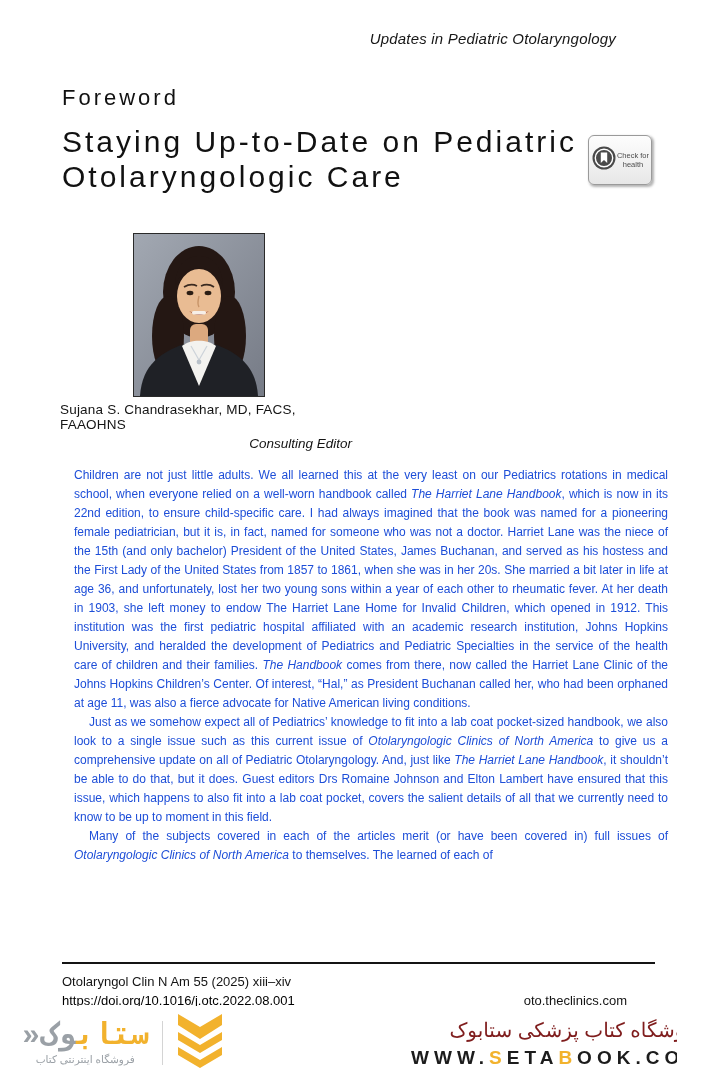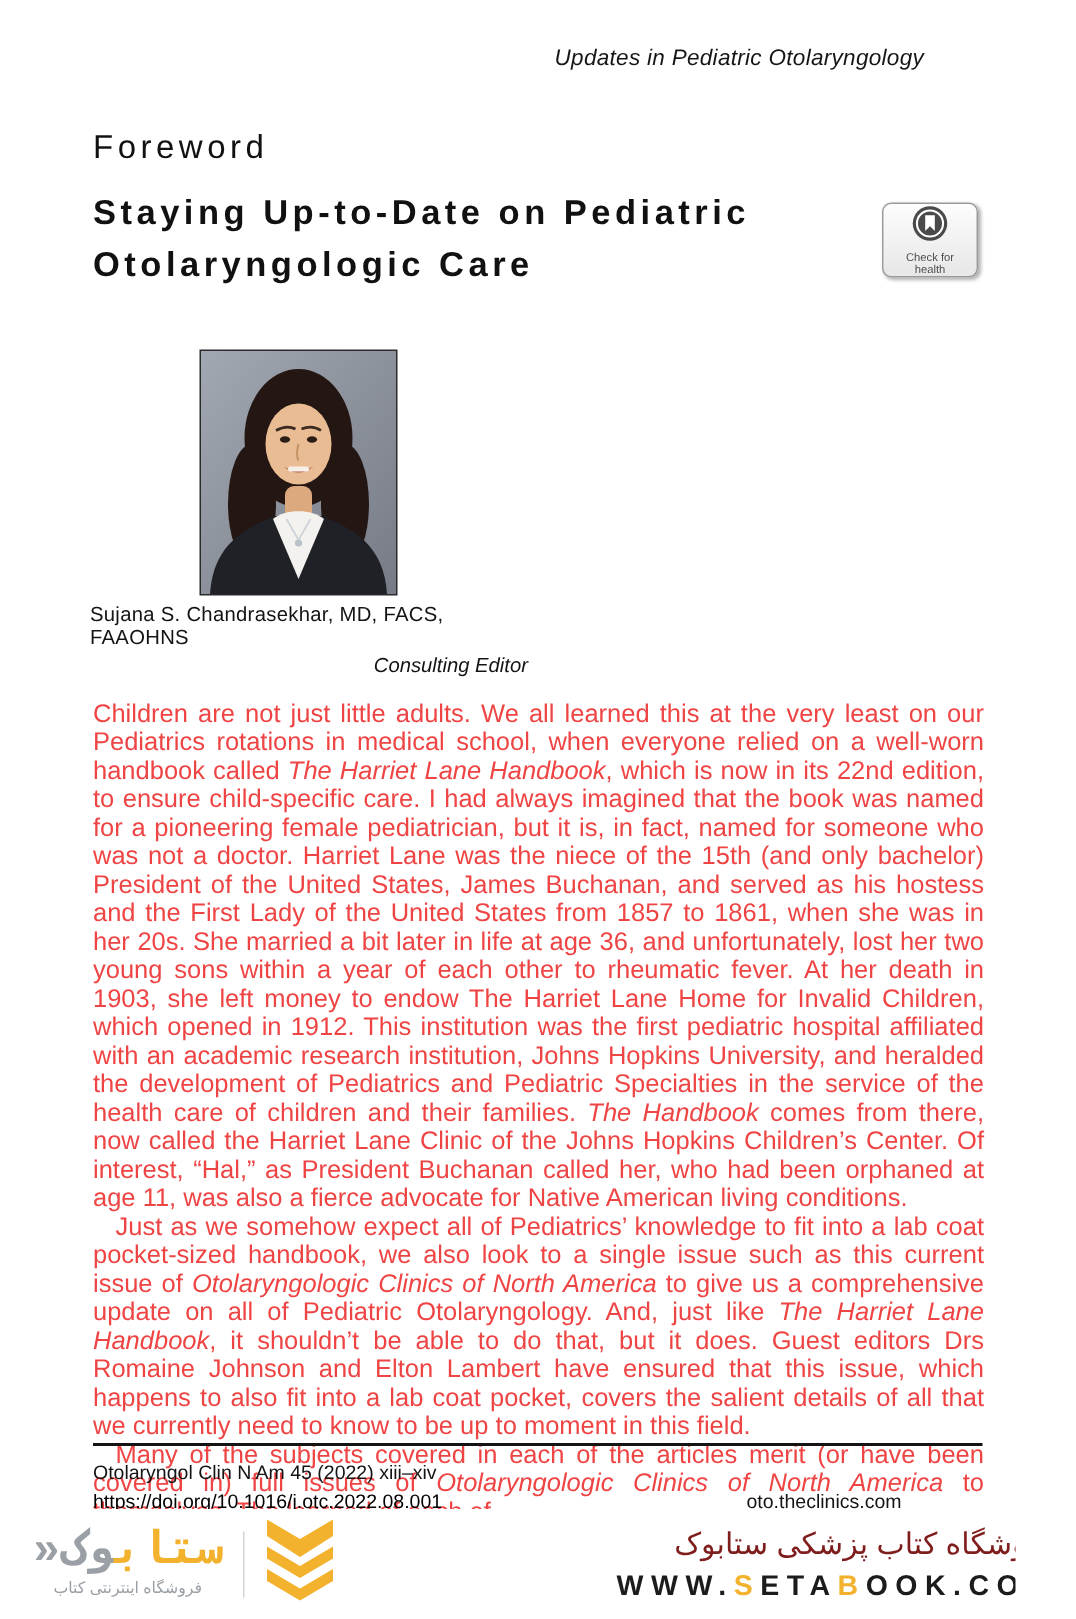--- a/index.html
+++ b/index.html
@@ -10,56 +10,56 @@
   }
   .running-head {
     position:absolute; top:30px; right:61px; font-size:15px; font-style:italic;
     color:#161616; letter-spacing:0.2px;
   }
   .section-label {
     position:absolute; left:62px; top:85px; font-size:22px; font-weight:400;
     letter-spacing:3px; color:#111;
   }
   .article-title {
-    position:absolute; left:62px; top:124px; font-size:23px; font-weight:700;
+    position:absolute; left:62px; top:124px; font-size:30px; font-weight:400;
     letter-spacing:3px; line-height:35px; color:#111; width:520px;
   }
   .update-badge {
     position:absolute; left:588px; top:135px; width:64px; height:50px;
     border:1px solid #9a9a9a; border-radius:6px;
     background:linear-gradient(#fdfdfd,#e7e7e7);
     box-shadow:1.5px 1.5px 2.5px rgba(0,0,0,0.3);
-    display:flex; flex-direction:column; align-items:center; justify-content:center;
+    display:flex; flex-direction:row; align-items:center; justify-content:center;
     cursor:pointer;
   }
   .update-badge .badge-text {
     font-size:7.5px; line-height:8.5px; color:#4d4d4d; text-align:center; margin-top:1px;
   }
   .photo-frame {
     position:absolute; left:133px; top:233px; width:132px; height:164px;
     border:1px solid #2a2a2a; overflow:hidden;
   }
   .caption { position:absolute; left:60px; top:402px; width:292px; }
   .caption .editor-name { font-size:13.5px; color:#141414; letter-spacing:0.2px; }
   .caption .editor-role { font-size:13.5px; font-style:italic; text-align:right; margin-top:4px; color:#141414; }
   .body-text {
-    position:absolute; left:62px; top:466px; width:594px;
-    font-size:17px; line-height:19px; text-align:justify; color:#ef4444;
+    position:absolute; left:74px; top:466px; width:594px;
+    font-size:12px; line-height:19px; text-align:justify; color:#1d4ed8;
   }
   .body-text .para { text-align:justify; }
   .body-text .para.indent { text-indent:15px; }
   .body-text em { font-style:italic; }
   .footer-rule { position:absolute; left:62px; top:962px; width:593px; height:2px; background:#141414; }
   .footer-citation { position:absolute; left:62px; top:974px; font-size:13px; color:#141414; }
   .footer-doi {
     position:absolute; left:62px; top:993px; font-size:13px; color:#1e7d8e;
     text-decoration:none; cursor:pointer;
   }
   .footer-site {
-    position:absolute; right:76px; top:993px; font-size:13px; color:#141414; cursor:pointer;
+    position:absolute; right:50px; top:993px; font-size:13px; color:#141414; cursor:pointer;
   }
   .banner {
     position:absolute; left:0; bottom:0; width:717px; height:73px; background:#ffffff;
     display:flex; align-items:center; justify-content:space-between;
   }
   .banner-logo { display:flex; align-items:center; margin-left:22px; }
   .logo-wordblock { text-align:center; }
   .logo-word { font-size:30px; font-weight:bold; direction:rtl; line-height:30px;font-family:Liberation Mono, monospace; }
   .logo-subtext { font-size:10.5px; color:#9aa0a6; direction:rtl; margin-top:2px; }
   .logo-divider { width:1px; height:44px; background:#d4d4d4; margin:0 12px 0 14px; }
@@ -143,21 +143,21 @@
     <div class="editor-role">Consulting Editor</div>
   </div>
 
   <div class="body-text">
       <p class="para"><span>Children are not just little adults. We all learned this at the very least on our Pediatrics rotations in medical school, when everyone relied on a well-worn handbook called </span><em>The Harriet Lane Handbook</em><span>, which is now in its 22nd edition, to ensure child-specific care. I had always imagined that the book was named for a pioneering female pediatrician, but it is, in fact, named for someone who was not a doctor. Harriet Lane was the niece of the 15th (and only bachelor) President of the United States, James Buchanan, and served as his hostess and the First Lady of the United States from 1857 to 1861, when she was in her 20s. She married a bit later in life at age 36, and unfortunately, lost her two young sons within a year of each other to rheumatic fever. At her death in 1903, she left money to endow The Harriet Lane Home for Invalid Children, which opened in 1912. This institution was the first pediatric hospital affiliated with an academic research institution, Johns Hopkins University, and heralded the development of Pediatrics and Pediatric Specialties in the service of the health care of children and their families. </span><em>The Handbook</em><span> comes from there, now called the Harriet Lane Clinic of the Johns Hopkins Children’s Center. Of interest, “Hal,” as President Buchanan called her, who had been orphaned at age 11, was also a fierce advocate for Native American living conditions.</span></p>
       <p class="para indent"><span>Just as we somehow expect all of Pediatrics’ knowledge to fit into a lab coat pocket-sized handbook, we also look to a single issue such as this current issue of </span><em>Otolaryngologic Clinics of North America</em><span> to give us a comprehensive update on all of Pediatric Otolaryngology. And, just like </span><em>The Harriet Lane Handbook</em><span>, it shouldn’t be able to do that, but it does. Guest editors Drs Romaine Johnson and Elton Lambert have ensured that this issue, which happens to also fit into a lab coat pocket, covers the salient details of all that we currently need to know to be up to moment in this field.</span></p>
       <p class="para indent"><span>Many of the subjects covered in each of the articles merit (or have been covered in) full issues of </span><em>Otolaryngologic Clinics of North America</em><span> to themselves. The learned of each of</span></p>
     </div>
 
   <div class="footer-rule"></div>
-  <div class="footer-citation">Otolaryngol Clin N Am 45 (2022) xiii–xiv</div>
+  <div class="footer-citation">Otolaryngol Clin N Am 55 (2025) xiii–xiv</div>
   <a class="footer-doi" style="color: #000000;">https://doi.org/10.1016/j.otc.2022.08.001</a>
   <div class="footer-site">oto.theclinics.com</div>
 
   <div class="banner">
     <div class="banner-logo">
       <div class="logo-wordblock">
         <div class="logo-word"><span style="color: rgb(242, 178, 45);">ستاب</span><span style="color: rgb(154, 160, 166);">وک</span><span style="color: rgb(154, 160, 166);">«</span></div>
         <div class="logo-subtext">فروشگاه اینترنتی کتاب</div>
       </div>
       <div class="logo-divider"></div>

